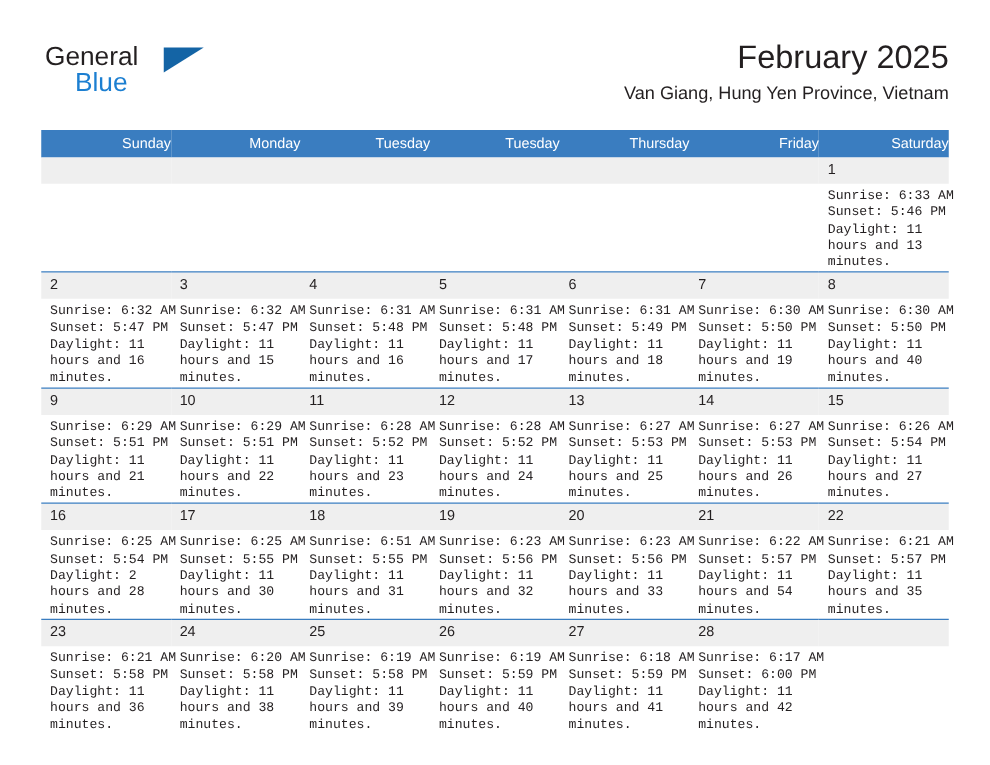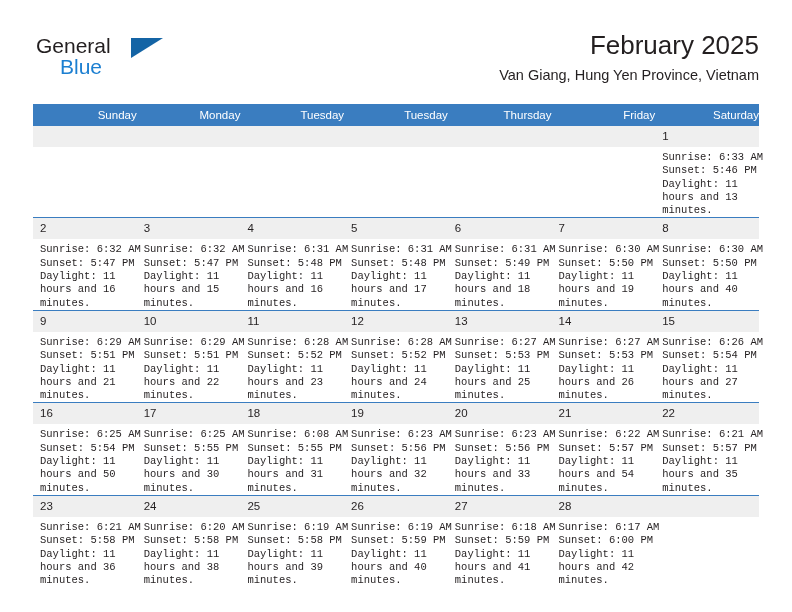--- a/index.html
+++ b/index.html
@@ -309,35 +309,35 @@
               <div class="wrap">Daylight: 11 hours and 27 minutes.</div>
             </div>
           </td>
         </tr>
         <tr class="week-row">
           <td>
             <div class="daynum">16</div>
             <div class="dayinfo">
               <div>Sunrise: 6:25 AM</div>
               <div>Sunset: 5:54 PM</div>
-              <div class="wrap">Daylight: 11 hours and 50 minutes.</div>
+              <div class="wrap">Daylight: 2 hours and 28 minutes.</div>
             </div>
           </td>
           <td>
             <div class="daynum">17</div>
             <div class="dayinfo">
               <div>Sunrise: 6:25 AM</div>
               <div>Sunset: 5:55 PM</div>
               <div class="wrap">Daylight: 11 hours and 30 minutes.</div>
             </div>
           </td>
           <td>
             <div class="daynum">18</div>
             <div class="dayinfo">
-              <div>Sunrise: 6:08 AM</div>
+              <div>Sunrise: 6:51 AM</div>
               <div>Sunset: 5:55 PM</div>
               <div class="wrap">Daylight: 11 hours and 31 minutes.</div>
             </div>
           </td>
           <td>
             <div class="daynum">19</div>
             <div class="dayinfo">
               <div>Sunrise: 6:23 AM</div>
               <div>Sunset: 5:56 PM</div>
               <div class="wrap">Daylight: 11 hours and 32 minutes.</div>

